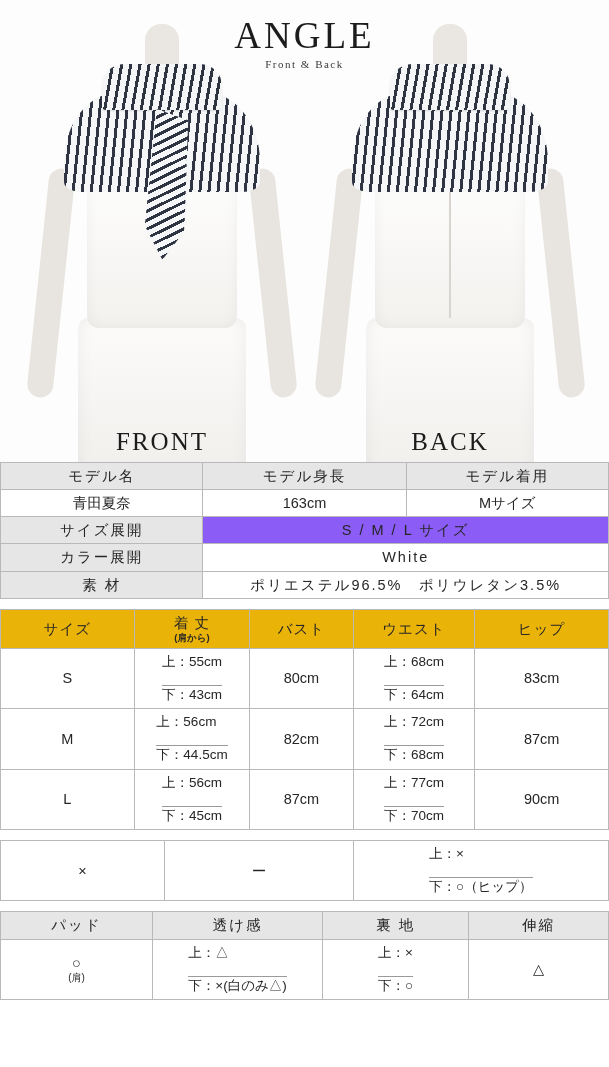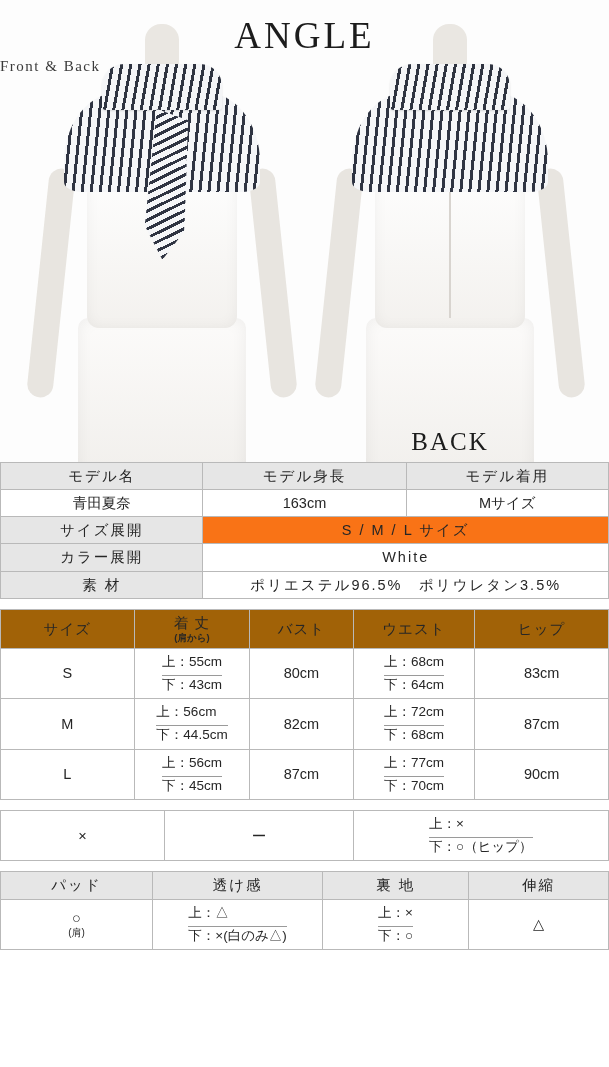--- a/index.html
+++ b/index.html
@@ -31,22 +31,23 @@
     font-size: 37px;
     letter-spacing: 3px;
     color: #1c1c1c;
     z-index: 5;
   }
   .hero-sub {
     position: absolute;
     top: 58px;
     left: 0;
     width: 609px;
+    text-align: center;
     font-family: "Liberation Serif", serif;
-    font-size: 15px;
+    font-size: 11px;
     letter-spacing: 1.5px;
     color: #3a3a3a;
     z-index: 5;
   }
 
   
   .figure { position: absolute; top: 18px; }
   .fig-front { left: 22px; width: 280px; height: 470px; }
   .fig-back  { left: 310px; width: 280px; height: 470px; }
 
@@ -167,30 +168,30 @@
   .hdr {
     background: #e6e6e6;
     font-size: 15px;
     letter-spacing: 2px;
     height: 16px;
     border-radius: 7px;
   }
   .spacer { height: 10px; background: #ffffff; }
   .spacer td { border: 0; }
 
-  .sz-hdr { background: #a16207; height: 34px; letter-spacing: 1px; }
+  .sz-hdr { background: #eab308; height: 34px; letter-spacing: 1px; }
   .sub { font-size: 9.5px; display: block; letter-spacing: 0; font-weight: bold; }
   .ud {
     display: inline-block;
     text-align: left;
     font-size: 13.5px;
     line-height: 1.35;
   }
   .ud .line { display: block; }
-  .ud .line.top { border-bottom: 1px solid #9a9a9a; padding-bottom: 4px; }
+  .ud .line.top { border-bottom: 1px solid #9a9a9a; padding-bottom: 14px; }
   .row-tall td { height: 48px; }
   .note { font-size: 10px; display: block; }
 </style>
 </head>
 <body>
 
 <div class="hero">
   <div class="hero-title">ANGLE</div>
   <div class="hero-sub">Front &amp; Back</div>
 
@@ -209,20 +210,21 @@
     <div class="neck"></div>
     <div class="arm arm-l"></div>
     <div class="arm arm-r"></div>
     <div class="skirt"></div>
     <div class="bodice"></div>
     <div class="zip"></div>
     <div class="shoulders"></div>
     <div class="collar"></div>
   </div>
 
+  <div class="hero-caption cap-front">FRONT</div>
   <div class="hero-caption cap-back">BACK</div>
 </div>
 
 <table class="tbl">
   <colgroup>
       <col style="width:33.3%">
       <col style="width:33.4%">
       <col style="width:33.3%">
     </colgroup>
   <tbody>
@@ -231,21 +233,21 @@
       <th>モデル身長</th>
       <th>モデル着用</th>
     </tr>
     <tr>
       <td>青田夏奈</td>
       <td>163cm</td>
       <td>Mサイズ</td>
     </tr>
     <tr class="hdr">
       <th>サイズ展開</th>
-      <td colspan="2" style="background:#f97316">S / M / L サイズ</td>
+      <td colspan="2" style="background:#8b5cf6">S / M / L サイズ</td>
     </tr>
     <tr class="hdr">
       <th>カラー展開</th>
       <td colspan="2" style="background:#fff">White</td>
     </tr>
     <tr class="hdr">
       <th>素 材</th>
       <td colspan="2" style="background:#fff">ポリエステル96.5%　ポリウレタン3.5%</td>
     </tr>
   </tbody>

